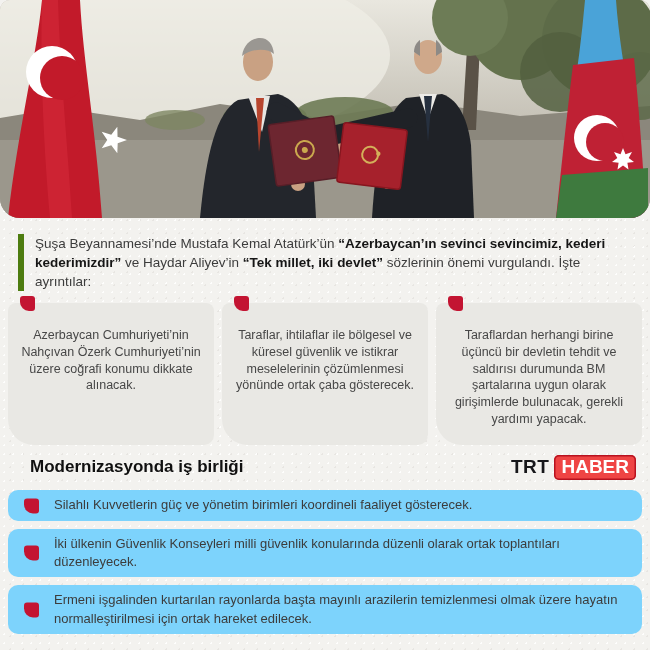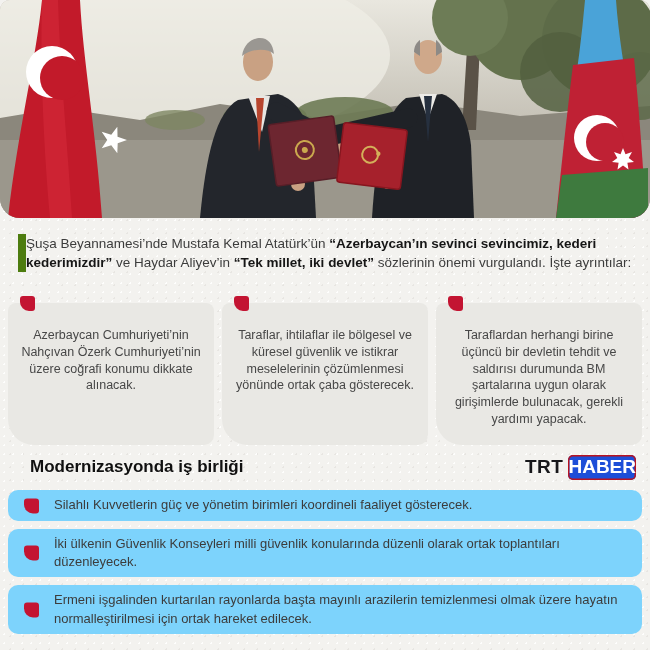--- a/index.html
+++ b/index.html
@@ -23,21 +23,21 @@
     position:absolute; left:0; right:0; bottom:0; height:42px;
     background:rgba(23,22,26,0.84);
     display:flex; align-items:center; padding:0 15px;
   }
   .title-band h1 {
     color:#ffffff; font-size:25px; font-weight:700; letter-spacing:.2px;
     white-space:nowrap;
   }
   .intro {
     position:absolute; top:234px; left:18px; right:14px;
-    border-left:8px solid #4d7c0f; 
+    border-left:6px solid #4d7c0f; padding-left:11px;
     font-size:13.5px; line-height:1.42; color:#3c3c3c;
   }
   .intro .strong { font-weight:700; color:#161616; }
   .cards { position:absolute; top:303px; left:8px; right:8px; display:flex; gap:8px; }
   .card {
     flex:1; position:relative; background:#e9e8e4;
     border-radius:8px 8px 10px 26px;
     padding:24px 12px 12px; text-align:center;
     font-size:12.5px; line-height:1.34; color:#474747; min-height:142px;
   }
@@ -47,22 +47,22 @@
   }
   .card .bullet { position:absolute; top:-7px; left:12px; }
   .section-row {
     position:absolute; top:452px; left:30px; right:14px; height:30px;
     display:flex; justify-content:space-between; align-items:center;
   }
   .section-row h2 { font-size:17px; font-weight:700; color:#101010; }
   .logo { display:flex; align-items:center; gap:5px; }
   .logo .trt { font-size:19px; font-weight:800; color:#17171a; letter-spacing:.5px; }
   .logo .haber {
-    font-size:19px; font-weight:800; color:#ffffff; background:#1d4ed8;
-    padding:1px 0 2px; border-radius:5px; box-shadow:inset 0 0 0 1.5px #b8121f;
+    font-size:19px; font-weight:800; color:#ffffff; background:#ef4444;
+    padding:1px 7px 2px; border-radius:5px; box-shadow:inset 0 0 0 1.5px #b8121f;
   }
   .list { position:absolute; top:490px; left:8px; right:8px; }
   .row {
     position:relative; background:#7dd3fc; border-radius:10px;
     padding:6px 16px 6px 46px; margin-bottom:8px;
     font-size:13px; line-height:1.4; color:#3c3c3c;
     display:flex; align-items:center; min-height:31px;
   }
   .row .bullet { position:absolute; left:16px; top:50%; transform:translateY(-50%); }
 </style>

